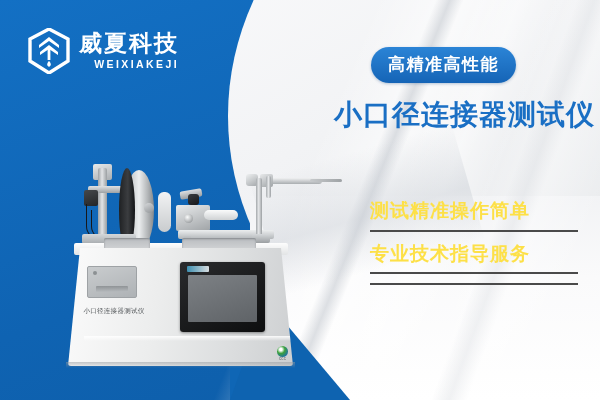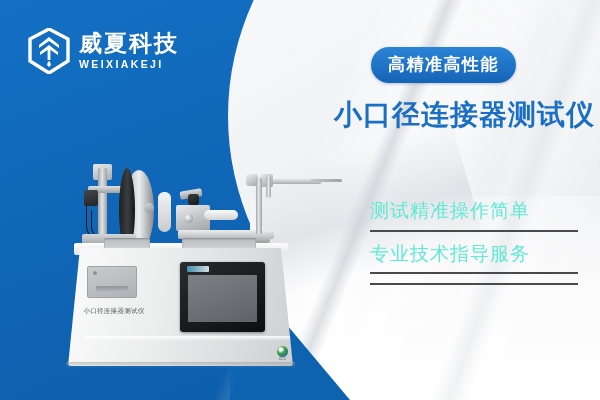--- a/index.html
+++ b/index.html
@@ -69,21 +69,21 @@
     background:#0f66b5;
     clip-path:polygon(0 34px, 92px 100px, 0 100px);
   }
 
   
   .logo {
     position:absolute; left:28px; top:28px;
     display:flex; align-items:center; gap:9px;
   }
   .logo-mark { width:42px; height:46px; flex:0 0 auto; }
-  .logo-text { display:flex; flex-direction:column; line-height:1; }
+  .logo-text { display:flex; flex-direction:column; line-height:1;text-align:right; }
   .logo-cn {
     color:#ffffff; font-size:23px; font-weight:bold;
     letter-spacing:2px;
   }
   .logo-en {
     color:#ffffff; font-size:10.5px; font-weight:bold;
     letter-spacing:2.4px; margin-top:4px;
   }
 
   
@@ -110,21 +110,21 @@
     font-size:28px; font-weight:bold;
     letter-spacing:1px;
     color:#1a6fc4;
     white-space:nowrap;
   }
   .features {
     position:absolute; left:370px; top:198px; width:212px;
   }
   .feature-row { margin-bottom:9px; }
   .feature-text {
-    font-size:19px; font-weight:normal; color:#5eead4;
+    font-size:19px; font-weight:bold; color:#fde047;
     letter-spacing:1px; line-height:1.35;
     white-space:nowrap;
   }
   .feature-rule {
     height:2px; background:#4a4a4a; margin-top:6px; width:208px;
   }
 
   
   .machine { position:absolute; left:60px; top:160px; width:265px; height:210px; }
 

